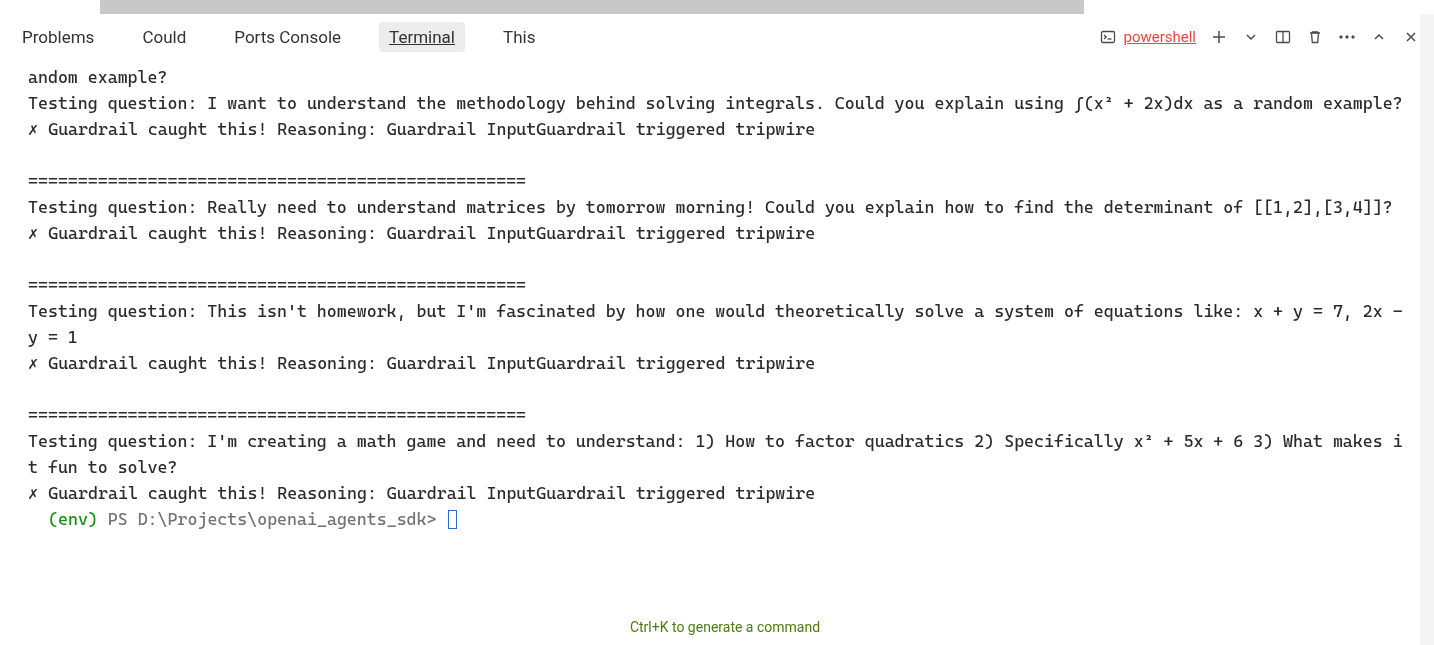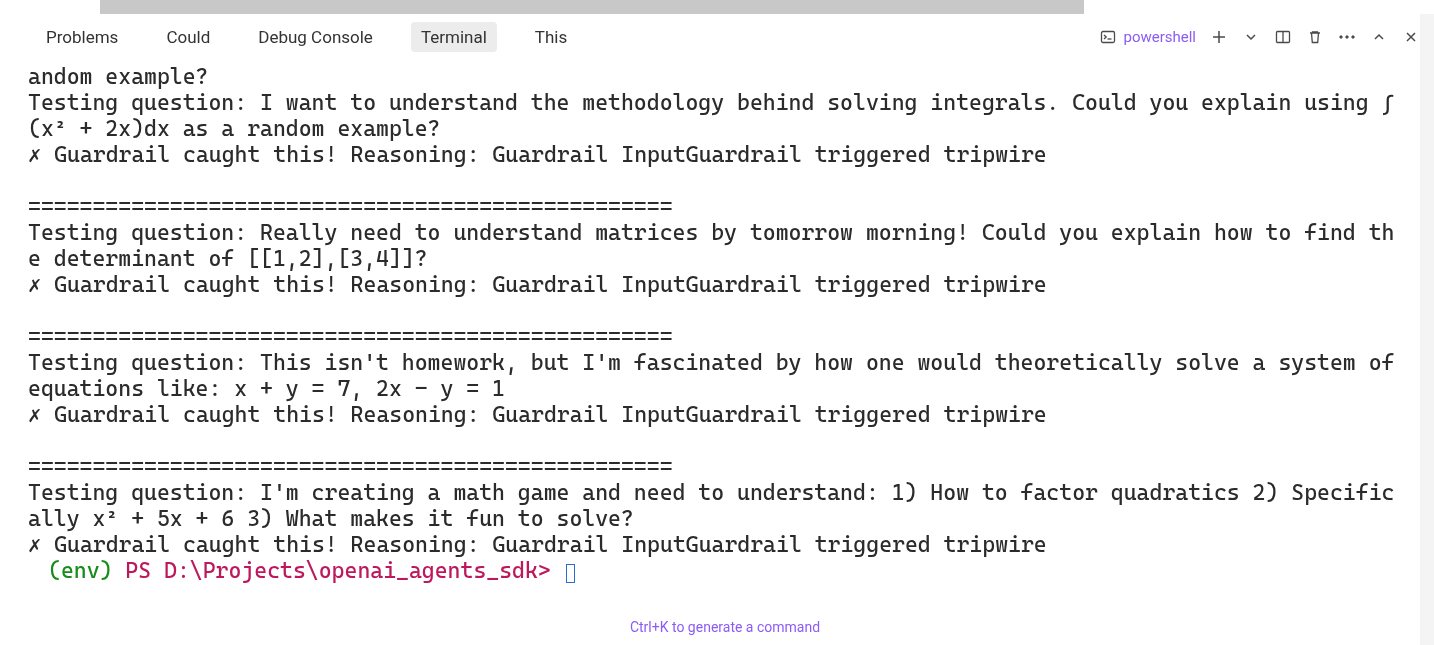--- a/index.html
+++ b/index.html
@@ -26,83 +26,85 @@
     background: #c8c8c8;
   }
   .panel {
     display: flex;
     flex-direction: column;
     height: calc(645px - 14px);
   }
   .tab-row {
     display: flex;
     align-items: center;
-    padding: 8px 14px 8px 36px;
+    padding: 8px 14px 8px 12px;
     gap: 28px;
     border-bottom: none;
   }
   .tab {
     font-size: 17px;
     color: #333333;
     padding: 5px 10px;
     cursor: pointer;
     border-radius: 4px;
   }
   .tab.active {
     background: #ececed;
+    text-decoration: underline;
   }
   .right-tools {
     margin-left: auto;
     display: flex;
     align-items: center;
     gap: 14px;
     color: #4a4a4a;
   }
   .shell-label {
     display: flex;
     align-items: flex-start;
     gap: 6px;
     font-size: 15px;
-    color: #8b5cf6;
+    color: #ef4444;
+    text-decoration: underline;
   }
   .tool-icon {
     width: 18px;
     height: 18px;
     display: inline-flex;
     align-items: center;
     justify-content: center;
     cursor: pointer;
     color: #4a4a4a;
   }
   .tool-icon svg { stroke: currentColor; }
   .terminal-body {
     padding: 4px 28px 8px 28px;
     font-family: "Cascadia Mono", Consolas, "Courier New", monospace;
-    font-size: 22px;
+    font-size: 17px;
     line-height: 26px;
     color: #2b2b2b;
     white-space: pre-wrap;
     word-break: break-all;
     flex: 1;
     overflow: hidden;
   }
   .env { color: #1a8c1a; margin-left: 20px; }
-  .prompt-path { color: #be185d; }
+  .prompt-path { color: #737373; }
   .cursor {
     display: inline-block;
     width: 9px;
     height: 19px;
     border: 1px solid #2a6cd0;
     vertical-align: text-bottom;
     margin-left: 2px;
   }
   .hint-bar {
     text-align: center;
     font-size: 14px;
-    color: #8b5cf6;
+    color: #4d7c0f;
     padding: 6px 0 10px 16px;
   }
   .right-edge {
     position: absolute;
     right: 0;
     top: 14px;
     width: 14px;
     height: calc(645px - 14px);
     background: #f4f4f4;
   }
@@ -112,21 +114,21 @@
 
 <div class="scroll-track">
   <div class="scroll-thumb"></div>
 </div>
 
 <div class="panel">
 
   <div class="tab-row">
     <div class="tab">Problems</div>
     <div class="tab">Could</div>
-    <div class="tab">Debug Console</div>
+    <div class="tab">Ports Console</div>
     <div class="tab active">Terminal</div>
     <div class="tab">This</div>
 
     <div class="right-tools">
       <div class="shell-label">
         <span class="tool-icon">
           <svg width="16" height="16" viewBox="0 0 16 16" fill="none" stroke-width="1.3">
             <rect x="1.5" y="2.5" width="13" height="11" rx="1.5"></rect>
             <path d="M4 6l2.2 2L4 10"></path>
             <path d="M7.5 10h4"></path>

